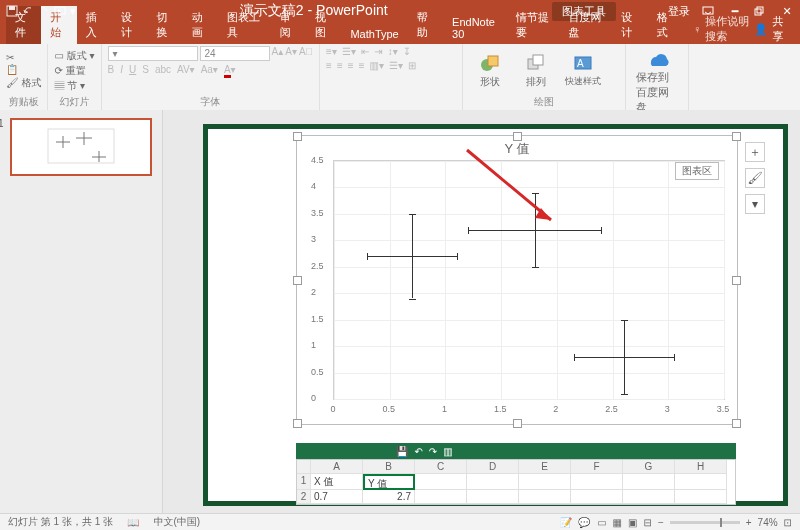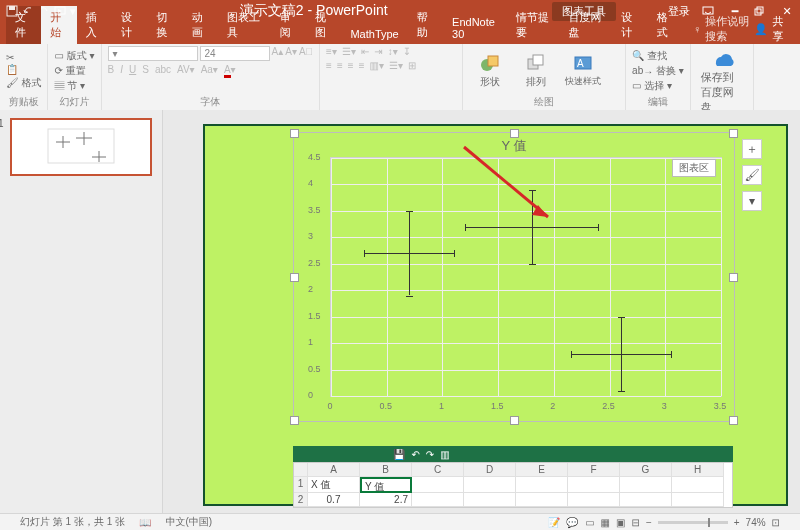--- a/index.html
+++ b/index.html
@@ -25,21 +25,21 @@
   .ico{display:inline-flex;align-items:center;justify-content:center}
   .stack{display:flex;flex-direction:column;gap:1px;font-size:10px}
   .fontbox{border:1px solid #ccc;padding:1px 4px;background:#fff;color:#888;min-width:60px;font-size:10px}
   .disabled{color:#bcbcbc}
   .workarea{position:absolute;top:110px;bottom:16px;left:0;right:0;display:flex}
   .thumbs{width:142px;background:#ededed;border-right:1px solid #d6d6d6;padding:8px 10px}
   .thumb{border:2px solid #c65333;background:#fff;height:54px;position:relative;display:flex;align-items:center;justify-content:center}
   .thumb-num{position:absolute;left:-12px;top:0;font-size:10px;color:#555}
   .mini-chart{width:78px;height:40px;position:relative}
   .canvas{flex:1;background:#e9e9e9;position:relative}
-  .slide{position:absolute;left:40px;top:14px;width:auto;right:12px;bottom:8px;background:#bef264;border:2px solid #14532d}
+  .slide{position:absolute;left:40px;top:14px;width:auto;right:12px;bottom:8px;background:#ffffff;border:5px solid #14532d}
   .chartwrap{position:absolute;left:88px;top:6px;width:440px;height:288px;border:1px solid #bdbdbd}
   .sel-handle{width:7px;height:7px;border:1px solid #9a9a9a;background:#fff;position:absolute}
   .chart-title{text-align:center;font-size:13px;color:#666;padding-top:4px}
   .legend-box{position:absolute;right:18px;top:26px;border:1px solid #bbb;padding:1px 6px;font-size:10px;color:#666;background:#fff}
   .plot{position:absolute;left:36px;top:24px;right:12px;bottom:24px;border:1px solid #d0d0d0}
   .grid-h{position:absolute;left:0;right:0;border-top:1px solid #eee}
   .grid-v{position:absolute;top:0;bottom:0;border-left:1px solid #eee}
   .ytick{position:absolute;left:14px;font-size:9px;color:#777;transform:translateY(-50%)}
   .xtick{position:absolute;bottom:10px;font-size:9px;color:#777;transform:translateX(-50%)}
   .pt{position:absolute}
@@ -49,21 +49,21 @@
   .arrow-line{stroke:#d62828;stroke-width:3;fill:none}
   .arrow-head{fill:#d62828}
   .side-btns{position:absolute;right:-28px;top:6px;display:flex;flex-direction:column;gap:6px}
   .side-btns div{width:18px;height:18px;border:1px solid #ccc;background:#fff;display:flex;align-items:center;justify-content:center;font-size:12px;color:#555}
   .datasheet{position:absolute;left:88px;bottom:-2px;width:440px;height:60px;font-size:10px}
   .ds-title{background:#1e7145;color:#fff;height:16px;display:flex;align-items:center;padding-left:100px;gap:6px}
   .ds-grid{display:grid;grid-template-columns:14px repeat(8,52px);height:44px;background:#fff;border:1px solid #ccc}
   .ds-cell{border-right:1px solid #e0e0e0;border-bottom:1px solid #e0e0e0;padding:1px 3px;overflow:hidden;white-space:nowrap}
   .ds-ch{background:#f0f0f0;text-align:center;color:#666}
   .ds-rh{background:#f0f0f0;text-align:center;color:#666}
-  .statusbar{position:absolute;bottom:0;left:0;right:0;height:16px;background:#f3f3f3;border-top:1px solid #d6d6d6;display:flex;align-items:center;font-size:10px;color:#6a6a6a;padding:0 20px}
+  .statusbar{position:absolute;bottom:0;left:0;right:0;height:16px;background:#f3f3f3;border-top:1px solid #d6d6d6;display:flex;align-items:center;font-size:10px;color:#6a6a6a;padding:0 8px}
   .zoom{margin-left:auto;display:flex;align-items:center;gap:6px}
   .zslider{width:70px;height:3px;background:#cfcfcf;position:relative}
   .zslider::after{content:"";position:absolute;left:50px;top:-3px;width:2px;height:9px;background:#888}
   svg{display:block}
 </style>
 </head>
 <body>
 
 <div class="titlebar">
   <div class="qat">
@@ -234,30 +234,20 @@
               <rect x="2" y="4" width="16" height="12" fill="#5b9bd5" stroke="#3a7abc"></rect>
               <text x="4" y="14" font-size="10" fill="#fff">A</text>
             </svg>
           </span>
         <span style="font-size:9px">快速样式</span>
       </div>
     </div>
     <div class="group-label">绘图</div>
   </div>
 
-  <div class="group">
-    <div class="group-content">
-      <div class="stack">
-        <span>🔍 <span>查找</span></span>
-        <span>ab→ <span>替换</span> ▾</span>
-        <span>▭ <span>选择</span> ▾</span>
-      </div>
-    </div>
-    <div class="group-label">编辑</div>
-  </div>
 
   <div class="group">
     <div class="group-content">
       <div class="bigbtn">
         <span class="ico">
             <svg width="24" height="20">
               <path d="M6 14a5 5 0 015-5 6 6 0 0111 2 4 4 0 01-1 7H7a4 4 0 01-1-4z" fill="#3b8bd8"></path>
             </svg>
           </span>
         <span style="font-size:11px;max-width:42px;">保存到百度网盘</span>
@@ -403,21 +393,21 @@
           <div class="ds-cell">X 值</div>
           <div class="ds-cell" style="border:2px solid #0a7a3a">Y 值</div>
           <div class="ds-cell"></div>
           <div class="ds-cell"></div>
           <div class="ds-cell"></div>
           <div class="ds-cell"></div>
           <div class="ds-cell"></div>
           <div class="ds-cell"></div>
 
           <div class="ds-cell ds-rh">2</div>
-          <div class="ds-cell" style="text-align:center">0.7</div>
+          <div class="ds-cell" style="text-align:left">0.7</div>
           <div class="ds-cell" style="text-align:right">2.7</div>
           <div class="ds-cell"></div>
           <div class="ds-cell"></div>
           <div class="ds-cell"></div>
           <div class="ds-cell"></div>
           <div class="ds-cell"></div>
           <div class="ds-cell"></div>
         </div>
       </div>
 

